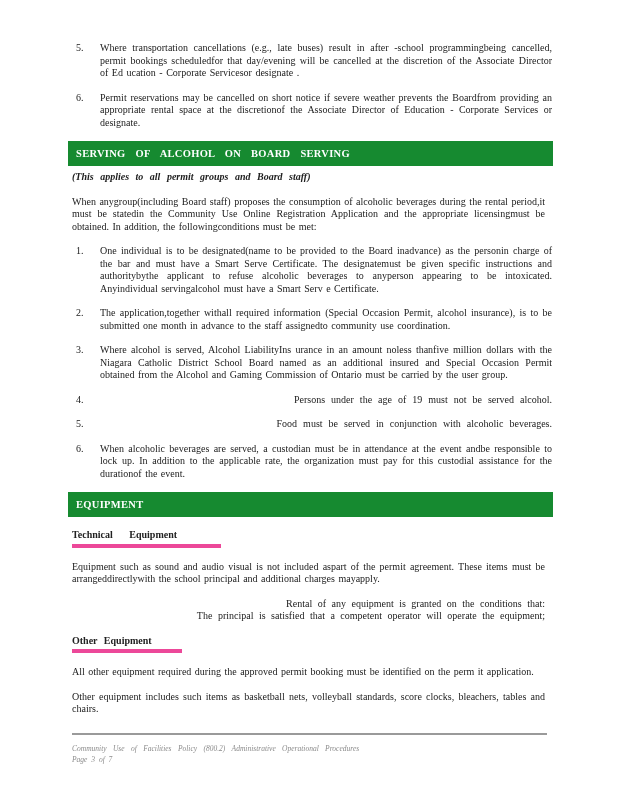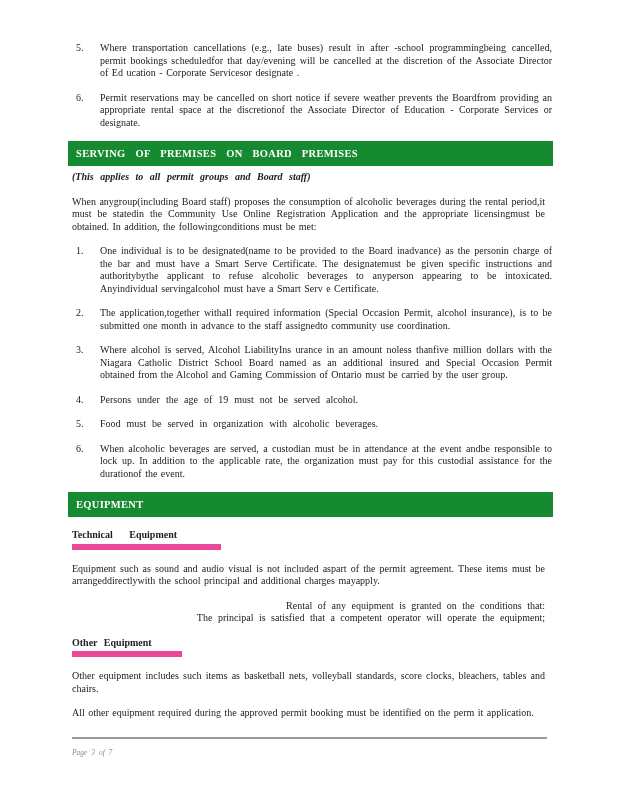--- a/index.html
+++ b/index.html
@@ -39,25 +39,25 @@
     font-weight: bold;
   }
   .para {
     margin: 0 8px 12px 4px;
     text-align: justify;
     word-spacing: 1px;
   }
   .li { display: flex; margin-bottom: 12px; }
   .li .num { flex: 0 0 24px; margin-left: 8px; }
   .li .txt { flex: 1; text-align: justify; margin-right: 1px; word-spacing: 1px; }
-  .li .txt.single { text-align: left; word-spacing: 3.5px; }
+  .li .txt.single { text-align: right; word-spacing: 3.5px; }
   .subhead { font-weight: bold; margin: 0 0 13px 4px; font-size: 10px; }
   .subhead .ul {
     display: inline-block;
-    border-bottom: 6px solid #ec4899;
+    border-bottom: 4px solid #ec4899;
     padding-bottom: 2px;
   }
   .subhead.tech .ul { word-spacing: 14px; padding-right: 44px; }
   .subhead.other .ul { word-spacing: 4px; padding-right: 30px; }
   .cond-group { margin: 0 8px 12px 4px; }
   .cond { word-spacing: 3px; text-align: right; }
   .footer-rule {
     border: none;
     border-top: 2px solid #9a9a9a;
     margin: 17px 6px 8px 4px;
@@ -79,21 +79,21 @@
 
   <div class="li">
     <span class="num">5.</span>
     <span class="txt">Where transportation cancellations (e.g., late buses) result in after -school programmingbeing cancelled, permit bookings scheduledfor that day/evening will be cancelled at the discretion of the Associate Director of Ed ucation - Corporate Servicesor designate .</span>
   </div>
   <div class="li">
     <span class="num">6.</span>
     <span class="txt">Permit reservations may be cancelled on short notice if severe weather prevents the Boardfrom providing an appropriate rental space at the discretionof the Associate Director of Education - Corporate Services or designate.</span>
   </div>
 
-  <div class="banner first">SERVING OF PREMISES ON BOARD PREMISES</div>
+  <div class="banner first">SERVING OF ALCOHOL ON BOARD SERVING</div>
 
   <span class="subtitle">(This applies to all permit groups and Board staff)</span>
 
   <p class="para">When anygroup(including Board staff) proposes the consumption of alcoholic beverages during the rental period,it must be statedin the Community Use Online Registration Application and the appropriate licensingmust be obtained. In addition, the followingconditions must be met:</p>
 
   <div class="li">
     <span class="num">1.</span>
     <span class="txt">One individual is to be designated(name to be provided to the Board inadvance) as the personin charge of the bar and must have a Smart Serve Certificate. The designatemust be given specific instructions and authoritybythe applicant to refuse alcoholic beverages to anyperson appearing to be intoxicated. Anyindividual servingalcohol must have a Smart Serv e Certificate.</span>
   </div>
   <div class="li">
@@ -103,21 +103,21 @@
   <div class="li">
     <span class="num">3.</span>
     <span class="txt">Where alcohol is served, Alcohol LiabilityIns urance in an amount noless thanfive million dollars with the Niagara Catholic District School Board named as an additional insured and Special Occasion Permit obtained from the Alcohol and Gaming Commission of Ontario must be carried by the user group.</span>
   </div>
   <div class="li">
     <span class="num">4.</span>
     <span class="txt single">Persons under the age of 19 must not be served alcohol.</span>
   </div>
   <div class="li">
     <span class="num">5.</span>
-    <span class="txt single">Food must be served in organization with alcoholic beverages.</span>
+    <span class="txt single">Food must be served in conjunction with alcoholic beverages.</span>
   </div>
   <div class="li">
     <span class="num">6.</span>
     <span class="txt">When alcoholic beverages are served, a custodian must be in attendance at the event andbe responsible to lock up. In addition to the applicable rate, the organization must pay for this custodial assistance for the durationof the event.</span>
   </div>
 
   <div class="banner second">EQUIPMENT</div>
 
   <div class="subhead tech">
     <span class="ul">Technical Equipment</span>
@@ -127,23 +127,24 @@
 
   <div class="cond-group">
     <div class="cond">Rental of any equipment is granted on the conditions that:</div>
     <div class="cond">The principal is satisfied that a competent operator will operate the equipment;</div>
   </div>
 
   <div class="subhead other">
     <span class="ul">Other Equipment</span>
   </div>
 
+  <p class="para">All other equipment required during the approved permit booking must be identified on the perm it application.</p>
+
   <p class="para">Other equipment includes such items as basketball nets, volleyball standards, score clocks, bleachers, tables and chairs.</p>
-
-  <p class="para">All other equipment required during the approved permit booking must be identified on the perm it application.</p>
 
   <hr class="footer-rule">
 
   <div class="footer">
+    <div class="l1">Community Use of Facilities Policy (800.2) Administrative Operational Procedures</div>
     <div class="l2">Page 3 of 7</div>
   </div>
 
 </div>
 
 </body></html>

